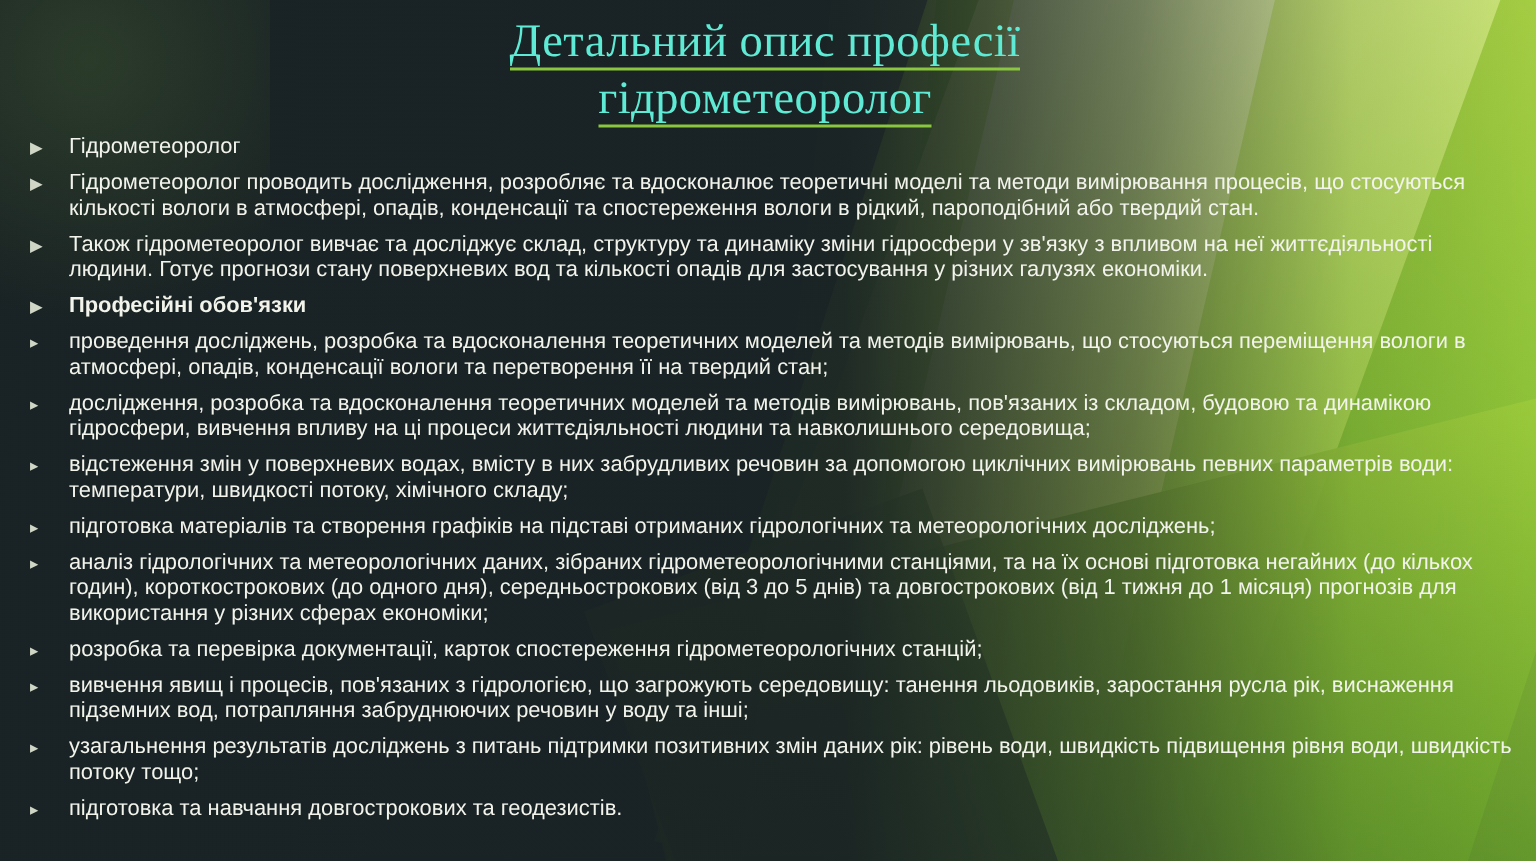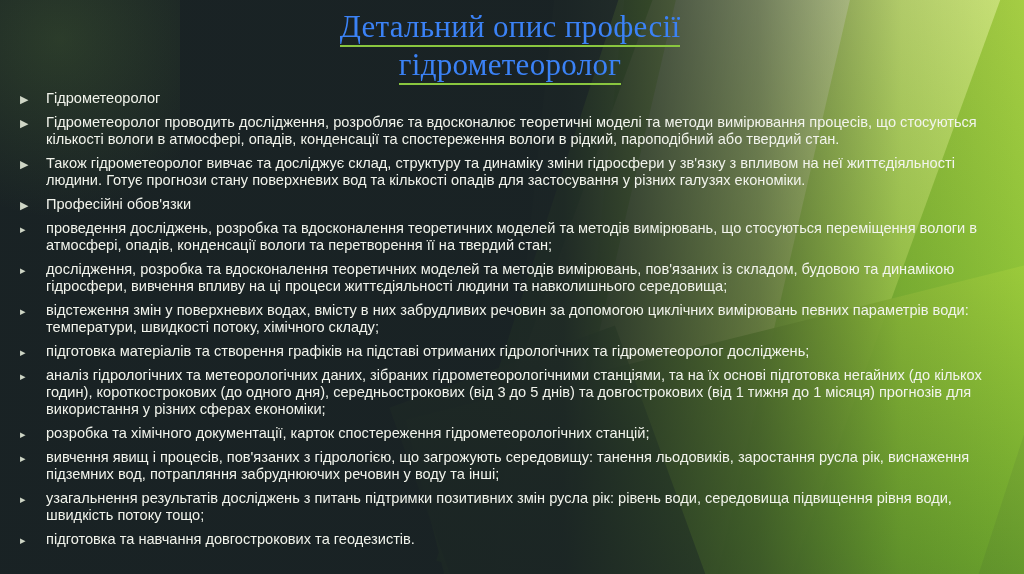--- a/index.html
+++ b/index.html
@@ -89,21 +89,21 @@
     box-sizing: border-box;
   }
   .title-block {
     text-align: center;
     padding: 4px 40px 2px 40px;
   }
   .title-line {
     font-family: "Liberation Serif", serif;
     font-size: 31px;
     line-height: 38px;
-    color: #3b82f6;
+    color: #5eead4;
     font-weight: 400;
     letter-spacing: 0.3px;
   }
   .title-line span {
     border-bottom: 2px solid #8ac63f;
     padding-bottom: 1px;
   }
   ul.bullets {
     list-style: none;
     margin: 4px 0 0 0;
@@ -123,21 +123,21 @@
     top: 1px;
     color: #cfd6c6;
     font-size: 11px;
     line-height: 17px;
   }
   li.lvl1 {
     font-size: 15px;
   }
   li.lvl1 .marker { left: 8px; }
   li.head .txt {
-    font-weight: normal;
+    font-weight: bold;
   }
   li.lvl2 {
     padding-left: 36px;
   }
   li.lvl2 .marker {
     left: 14px;
     font-size: 10px;
   }
   .txt { display: block; }
 </style>
@@ -185,37 +185,37 @@
       <li class="lvl2">
         <span class="marker">▸</span>
         <span class="txt">дослідження, розробка та вдосконалення теоретичних моделей та методів вимірювань, пов'язаних із складом, будовою та динамікою гідросфери, вивчення впливу на ці процеси життєдіяльності людини та навколишнього середовища;</span>
       </li>
       <li class="lvl2">
         <span class="marker">▸</span>
         <span class="txt">відстеження змін у поверхневих водах, вмісту в них забрудливих речовин за допомогою циклічних вимірювань певних параметрів води: температури, швидкості потоку, хімічного складу;</span>
       </li>
       <li class="lvl2">
         <span class="marker">▸</span>
-        <span class="txt">підготовка матеріалів та створення графіків на підставі отриманих гідрологічних та гідрометеоролог досліджень;</span>
+        <span class="txt">підготовка матеріалів та створення графіків на підставі отриманих гідрологічних та метеорологічних досліджень;</span>
       </li>
       <li class="lvl2">
         <span class="marker">▸</span>
         <span class="txt">аналіз гідрологічних та метеорологічних даних, зібраних гідрометеорологічними станціями, та на їх основі підготовка негайних (до кількох годин), короткострокових (до одного дня), середньострокових (від 3 до 5 днів) та довгострокових (від 1 тижня до 1 місяця) прогнозів для використання у різних сферах економіки;</span>
       </li>
       <li class="lvl2">
         <span class="marker">▸</span>
-        <span class="txt">розробка та хімічного документації, карток спостереження гідрометеорологічних станцій;</span>
+        <span class="txt">розробка та перевірка документації, карток спостереження гідрометеорологічних станцій;</span>
       </li>
       <li class="lvl2">
         <span class="marker">▸</span>
         <span class="txt">вивчення явищ і процесів, пов'язаних з гідрологією, що загрожують середовищу: танення льодовиків, заростання русла рік, виснаження підземних вод, потрапляння забруднюючих речовин у воду та інші;</span>
       </li>
       <li class="lvl2">
         <span class="marker">▸</span>
-        <span class="txt">узагальнення результатів досліджень з питань підтримки позитивних змін русла рік: рівень води, середовища підвищення рівня води, швидкість потоку тощо;</span>
+        <span class="txt">узагальнення результатів досліджень з питань підтримки позитивних змін даних рік: рівень води, швидкість підвищення рівня води, швидкість потоку тощо;</span>
       </li>
       <li class="lvl2">
         <span class="marker">▸</span>
         <span class="txt">підготовка та навчання довгострокових та геодезистів.</span>
       </li>
     </ul>
   </div>
 </div>
 
 </body></html>

